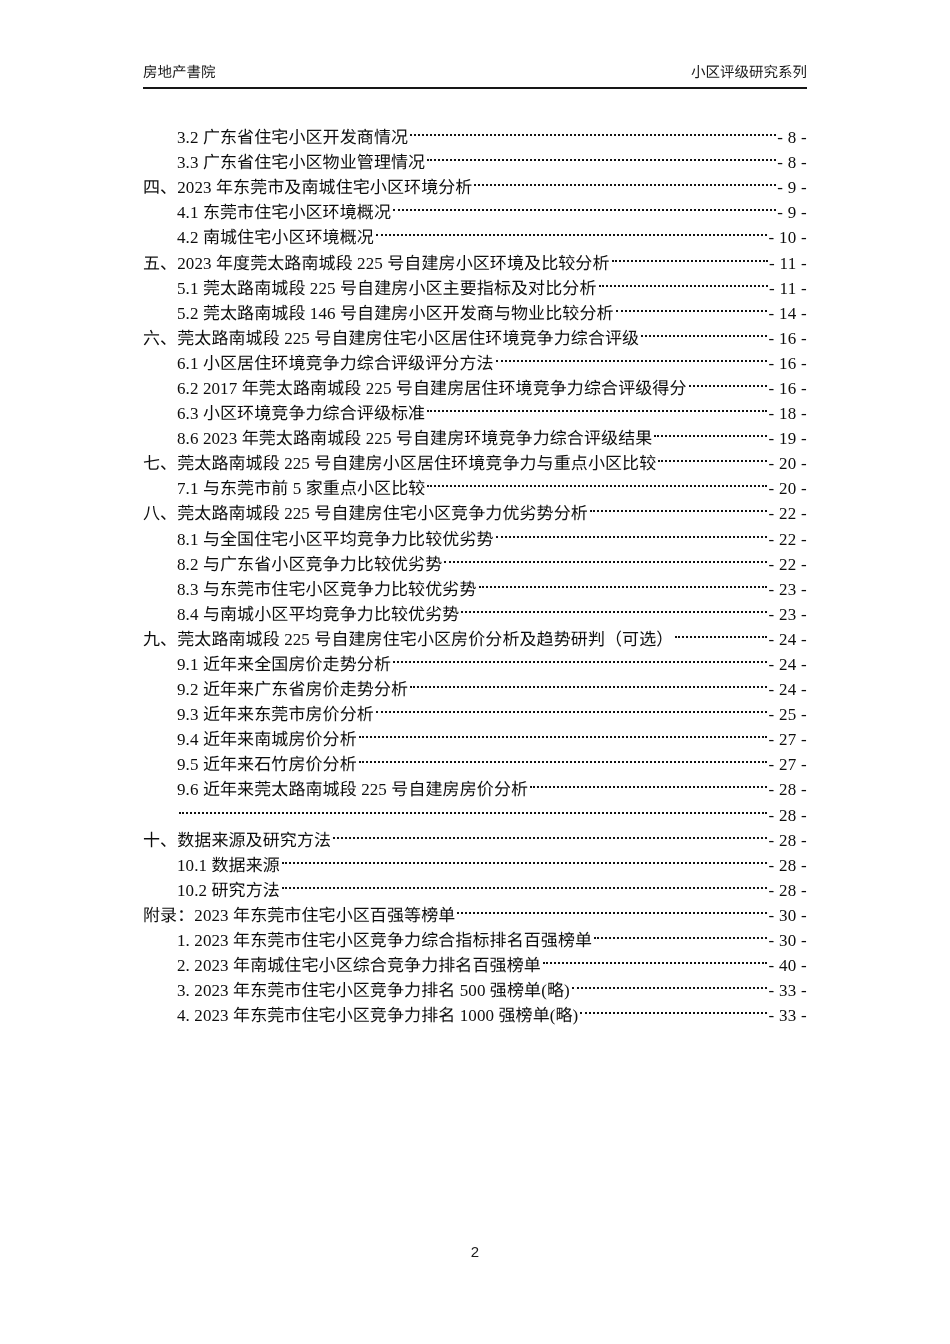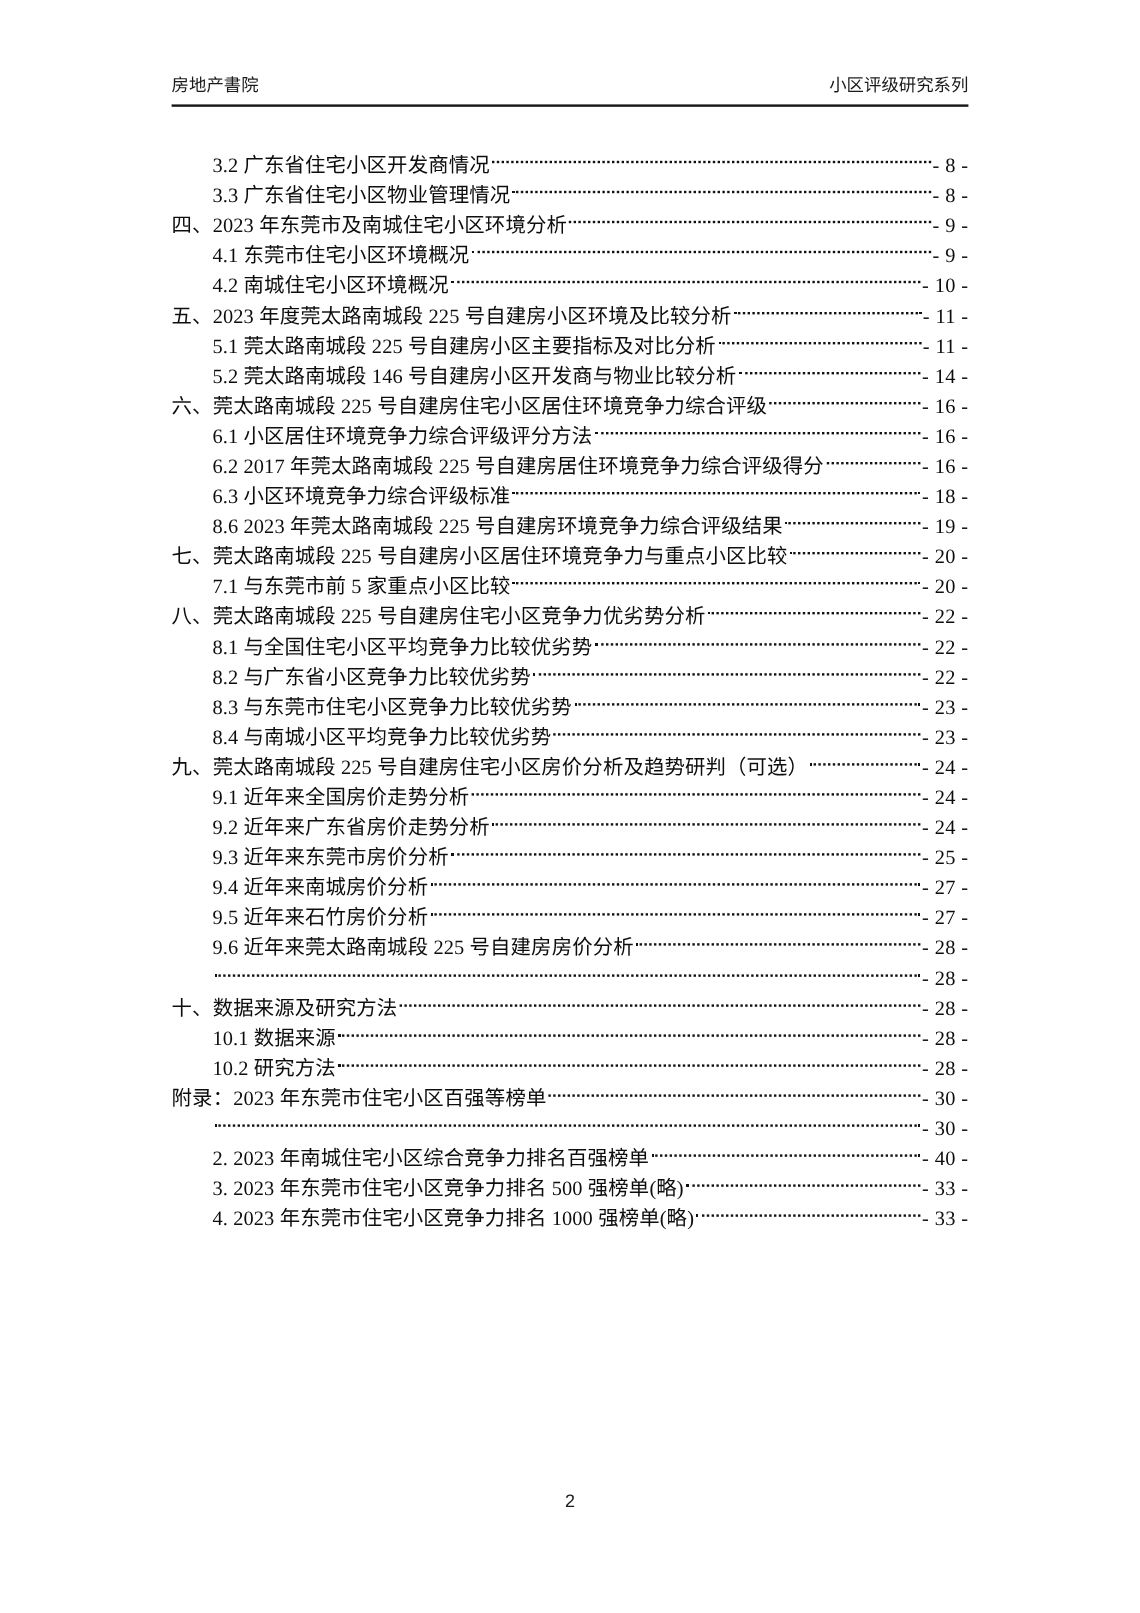--- a/index.html
+++ b/index.html
@@ -243,20 +243,21 @@
         <span class="toc-label">10.2 研究方法</span>
         <span class="toc-dots"></span>
         <span class="toc-page">- 28 -</span>
       </div>
       <div class="toc-row level-1">
         <span class="toc-label">附录：2023 年东莞市住宅小区百强等榜单</span>
         <span class="toc-dots"></span>
         <span class="toc-page">- 30 -</span>
       </div>
       <div class="toc-row level-2">
+        <span class="toc-label">1. 2023 年东莞市住宅小区竞争力综合指标排名百强榜单</span>
         <span class="toc-dots"></span>
         <span class="toc-page">- 30 -</span>
       </div>
       <div class="toc-row level-2">
         <span class="toc-label">2. 2023 年南城住宅小区综合竞争力排名百强榜单</span>
         <span class="toc-dots"></span>
         <span class="toc-page">- 40 -</span>
       </div>
       <div class="toc-row level-2">
         <span class="toc-label">3. 2023 年东莞市住宅小区竞争力排名 500 强榜单(略)</span>

